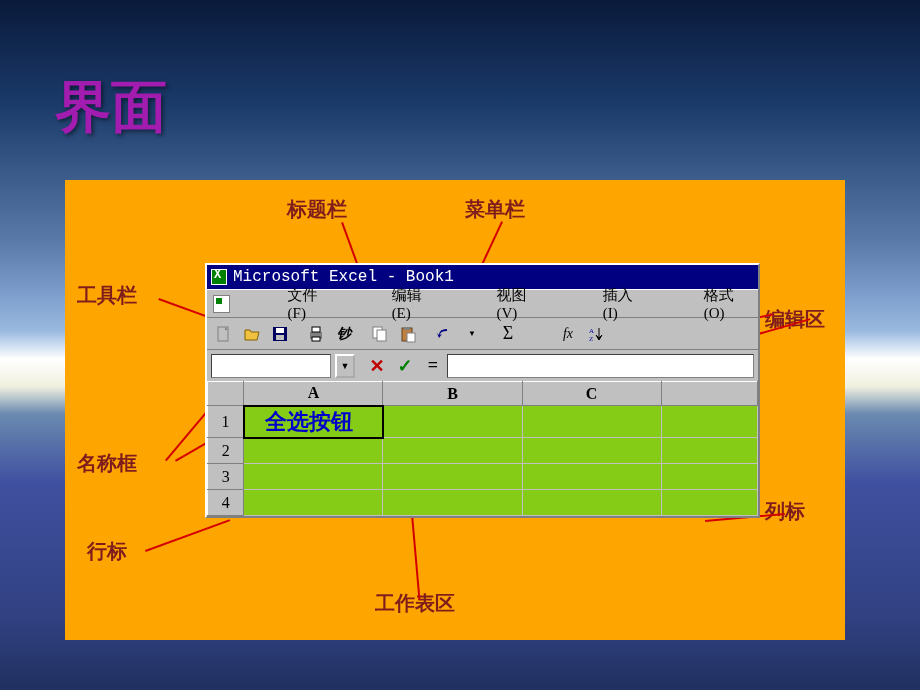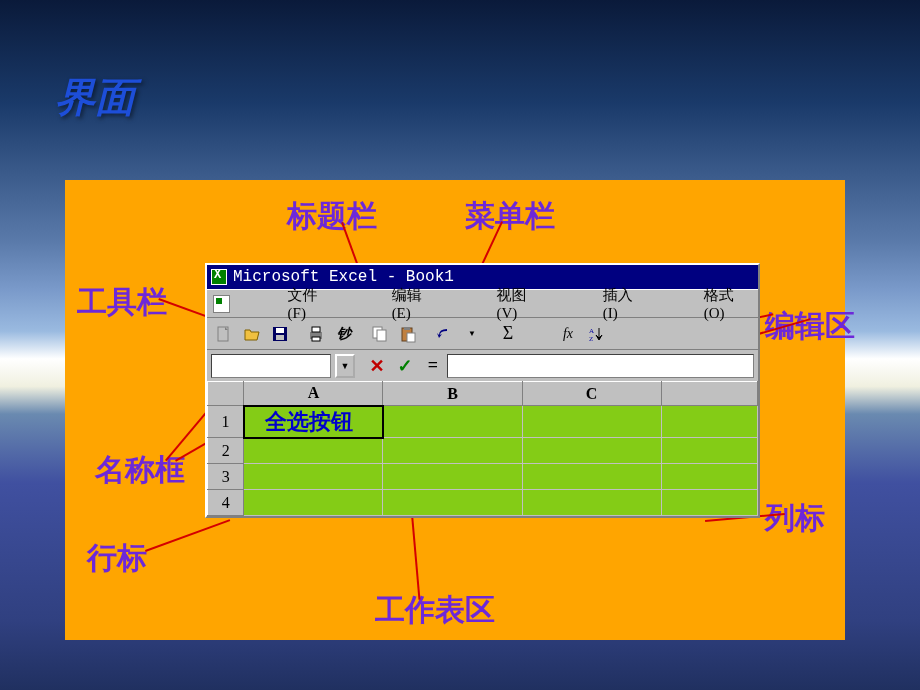--- a/index.html
+++ b/index.html
@@ -7,28 +7,28 @@
       width: 920px; height: 690px;
       background: linear-gradient(to bottom,
         #0a1a3a 0%, #1a3a6a 15%, #3a5a8a 25%, #5a7aaa 35%,
         #7a9aca 42%, #9abae0 48%, #ffffff 52%, #f0f0e0 56%,
         #6a8ab0 60%, #4050a0 70%, #304080 90%, #203060 100%);
       overflow: hidden; position: relative;
       font-family: "SimSun", serif;
     }
     .slide-title {
       position: absolute; top: 70px; left: 55px;
-      font-size: 40px; font-weight: bold; font-style: italic;
-      color: #1d4ed8; text-shadow: 2px 2px 4px rgba(0,0,0,0.5);
+      font-size: 56px; font-weight: bold; 
+      color: #a21caf; text-shadow: 2px 2px 4px rgba(0,0,0,0.5);
       font-family: "KaiTi", "楷体", serif;
     }
     .outer { position:absolute; top:180px; left:65px; width:780px; height:460px; background:#ffa500; }
     .annotation {
-      position: absolute; font-size: 30px; font-weight: bold;
-      color: #6d28d9; font-family: Liberation Serif, serif;
+      position: absolute; font-size: 20px; font-weight: bold;
+      color: #7f1d1d; font-family: Liberation Serif, serif;
       white-space: nowrap;
     }
     .line { position: absolute; background: #d40000; transform-origin: 0 0; height: 2px; }
     .excel-window {
       position: absolute; top: 83px; left: 140px; width: 555px;
       border: 2px solid #808080; border-top-color:#fff; border-left-color:#fff;
       background: #c0c0c0;
     }
     .title-bar {
       background: #000080; color: #fff; height: 24px;
@@ -110,21 +110,21 @@
 <body>
 
 <div class="slide-title">界面</div>
 
 <div class="outer">
 
   <div class="annotation" style="top:16px; left:222px;">标题栏</div>
   <div class="annotation" style="top:16px; left:400px;">菜单栏</div>
   <div class="annotation" style="top:126px; left:700px;">编辑区</div>
   <div class="annotation" style="top:102px; left:12px;">工具栏</div>
-  <div class="annotation" style="top:270px; left:12px;margin-left:18px;">名称框</div>
+  <div class="annotation" style="top:270px; left:12px;">名称框</div>
   <div class="annotation" style="top:318px; left:700px;">列标</div>
   <div class="annotation" style="top:358px; left:22px;">行标</div>
   <div class="annotation" style="top:410px; left:310px;">工作表区</div>
 
   <div class="line" style="top:42px; left:278px; width:65px; transform:rotate(70deg);"></div>
   <div class="line" style="top:42px; left:438px; width:85px; transform:rotate(115deg);"></div>
   <div class="line" style="top:118px; left:94px; width:70px; transform:rotate(20deg);"></div>
   <div class="line" style="top:152px; left:620px; width:90px; transform:rotate(-12deg);"></div>
   <div class="line" style="top:174px; left:620px; width:130px; transform:rotate(-16deg);"></div>
   <div class="line" style="top:280px; left:100px; width:100px; transform:rotate(-50deg);"></div>

